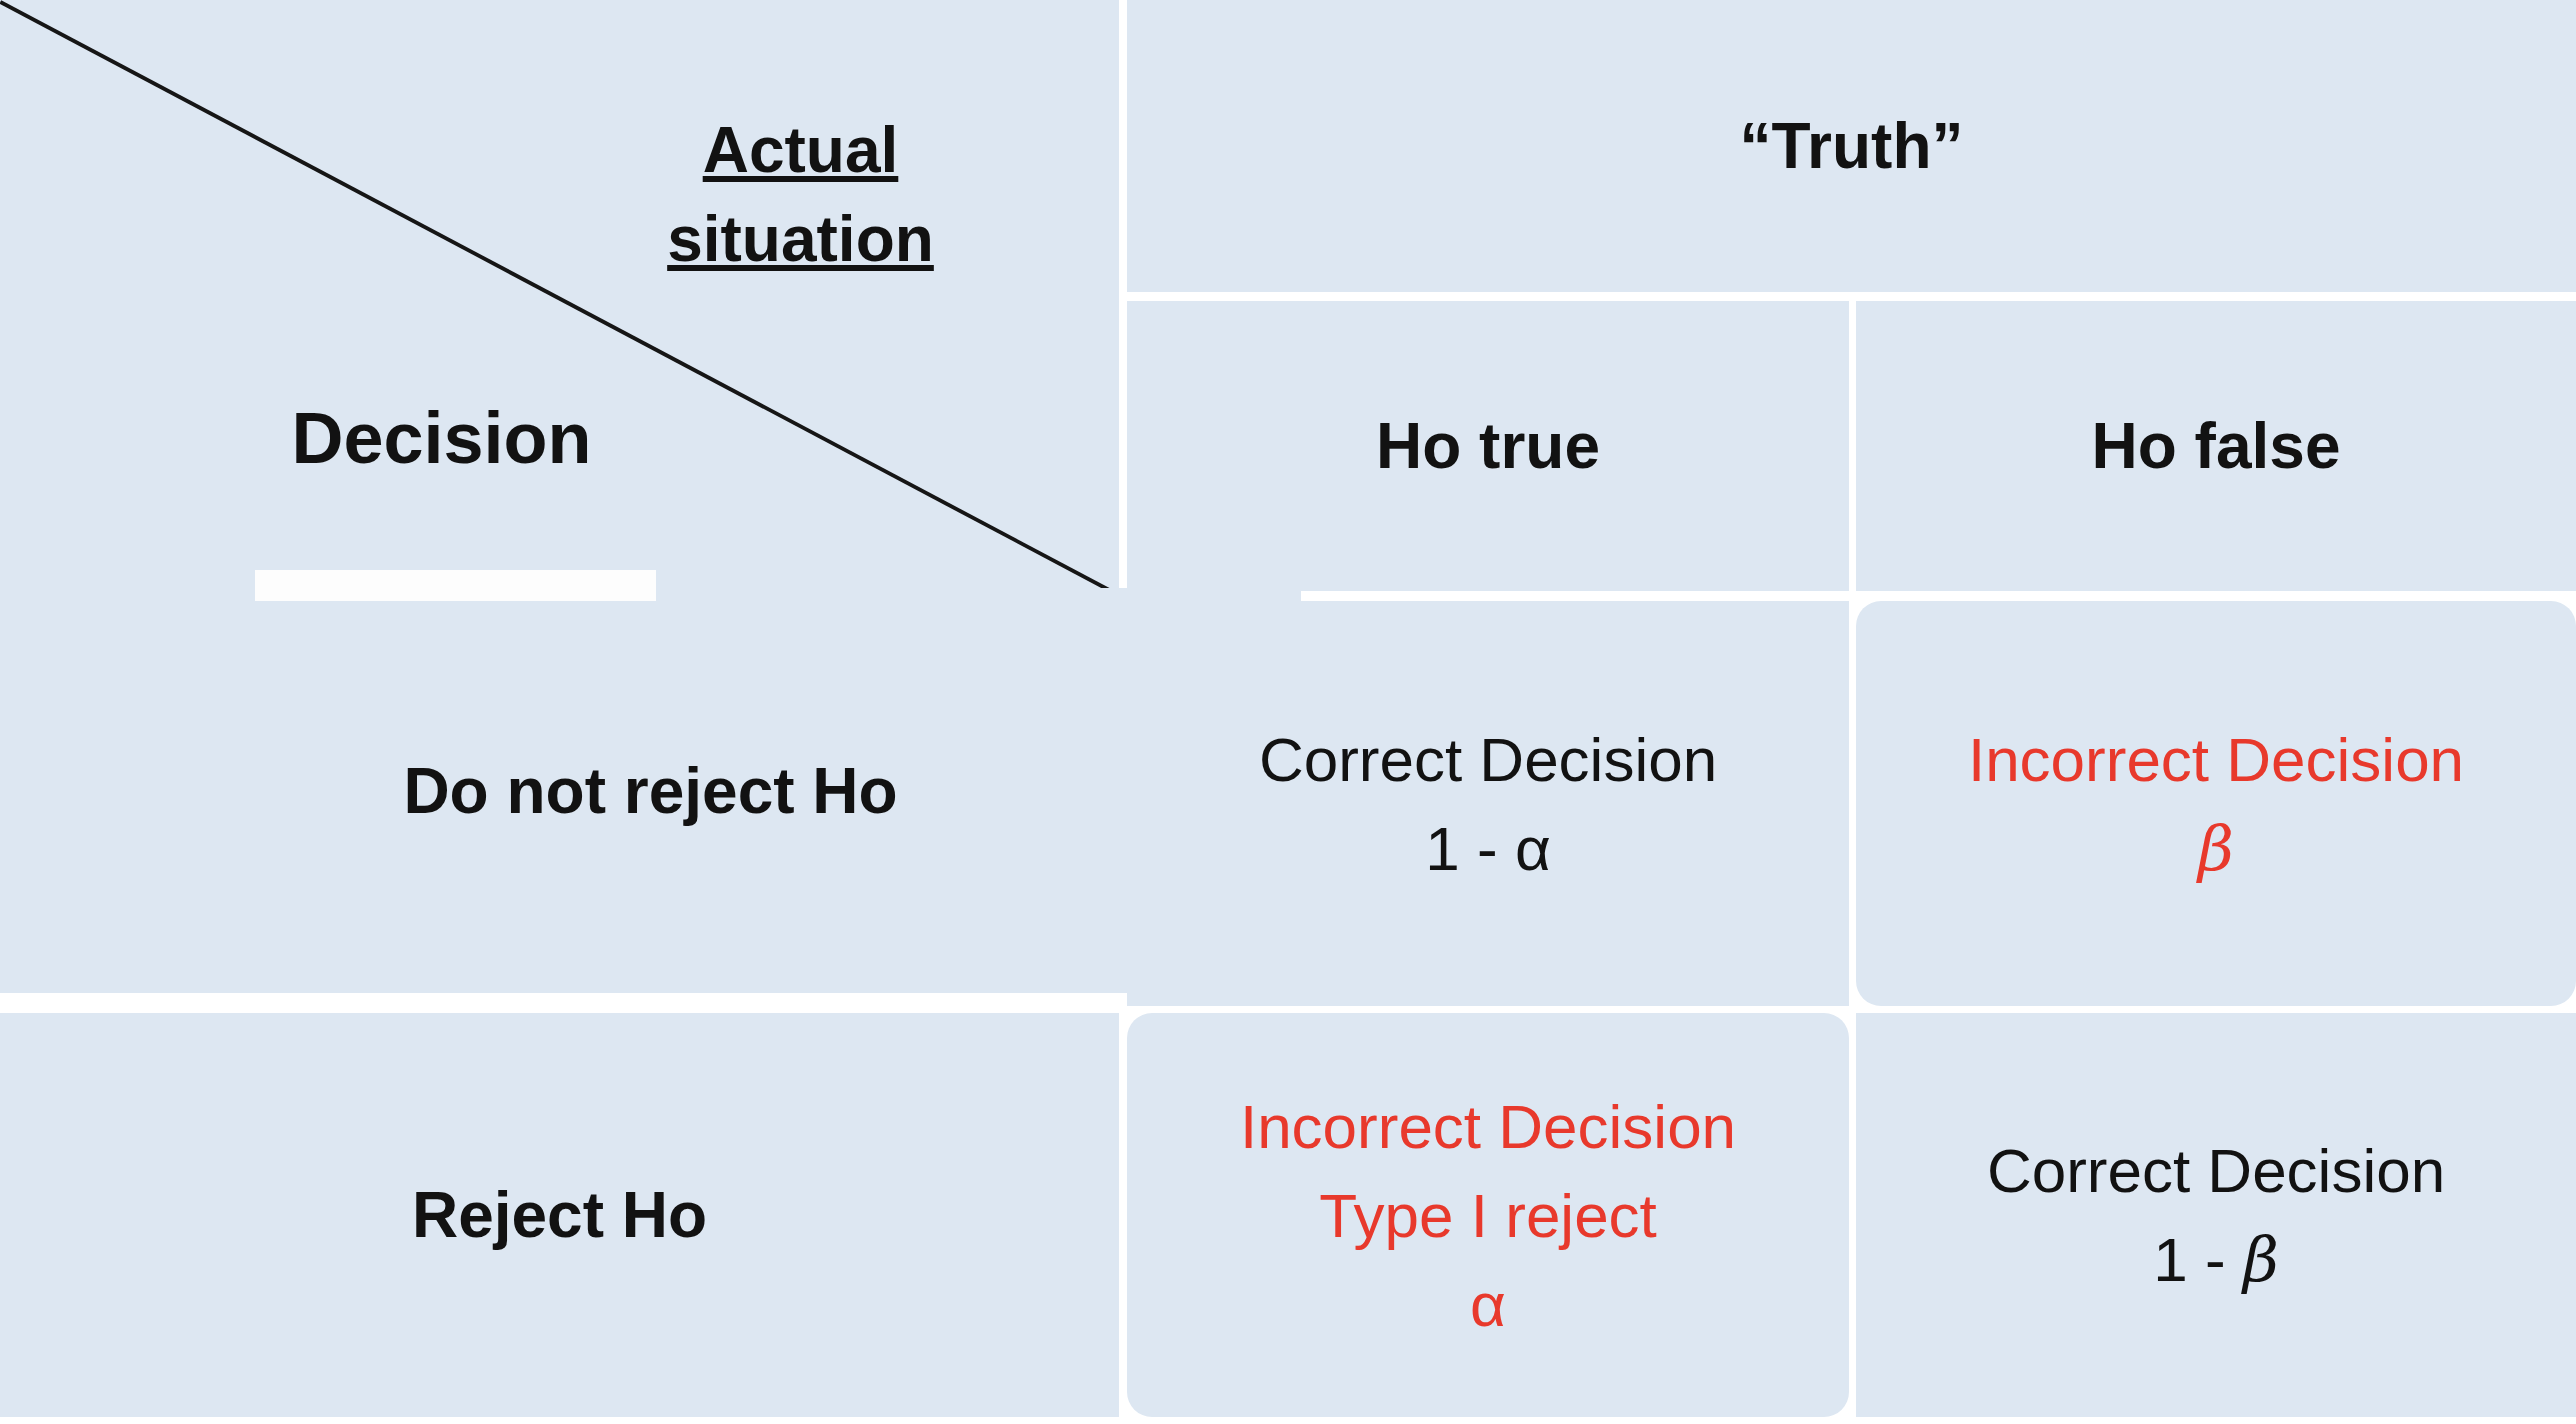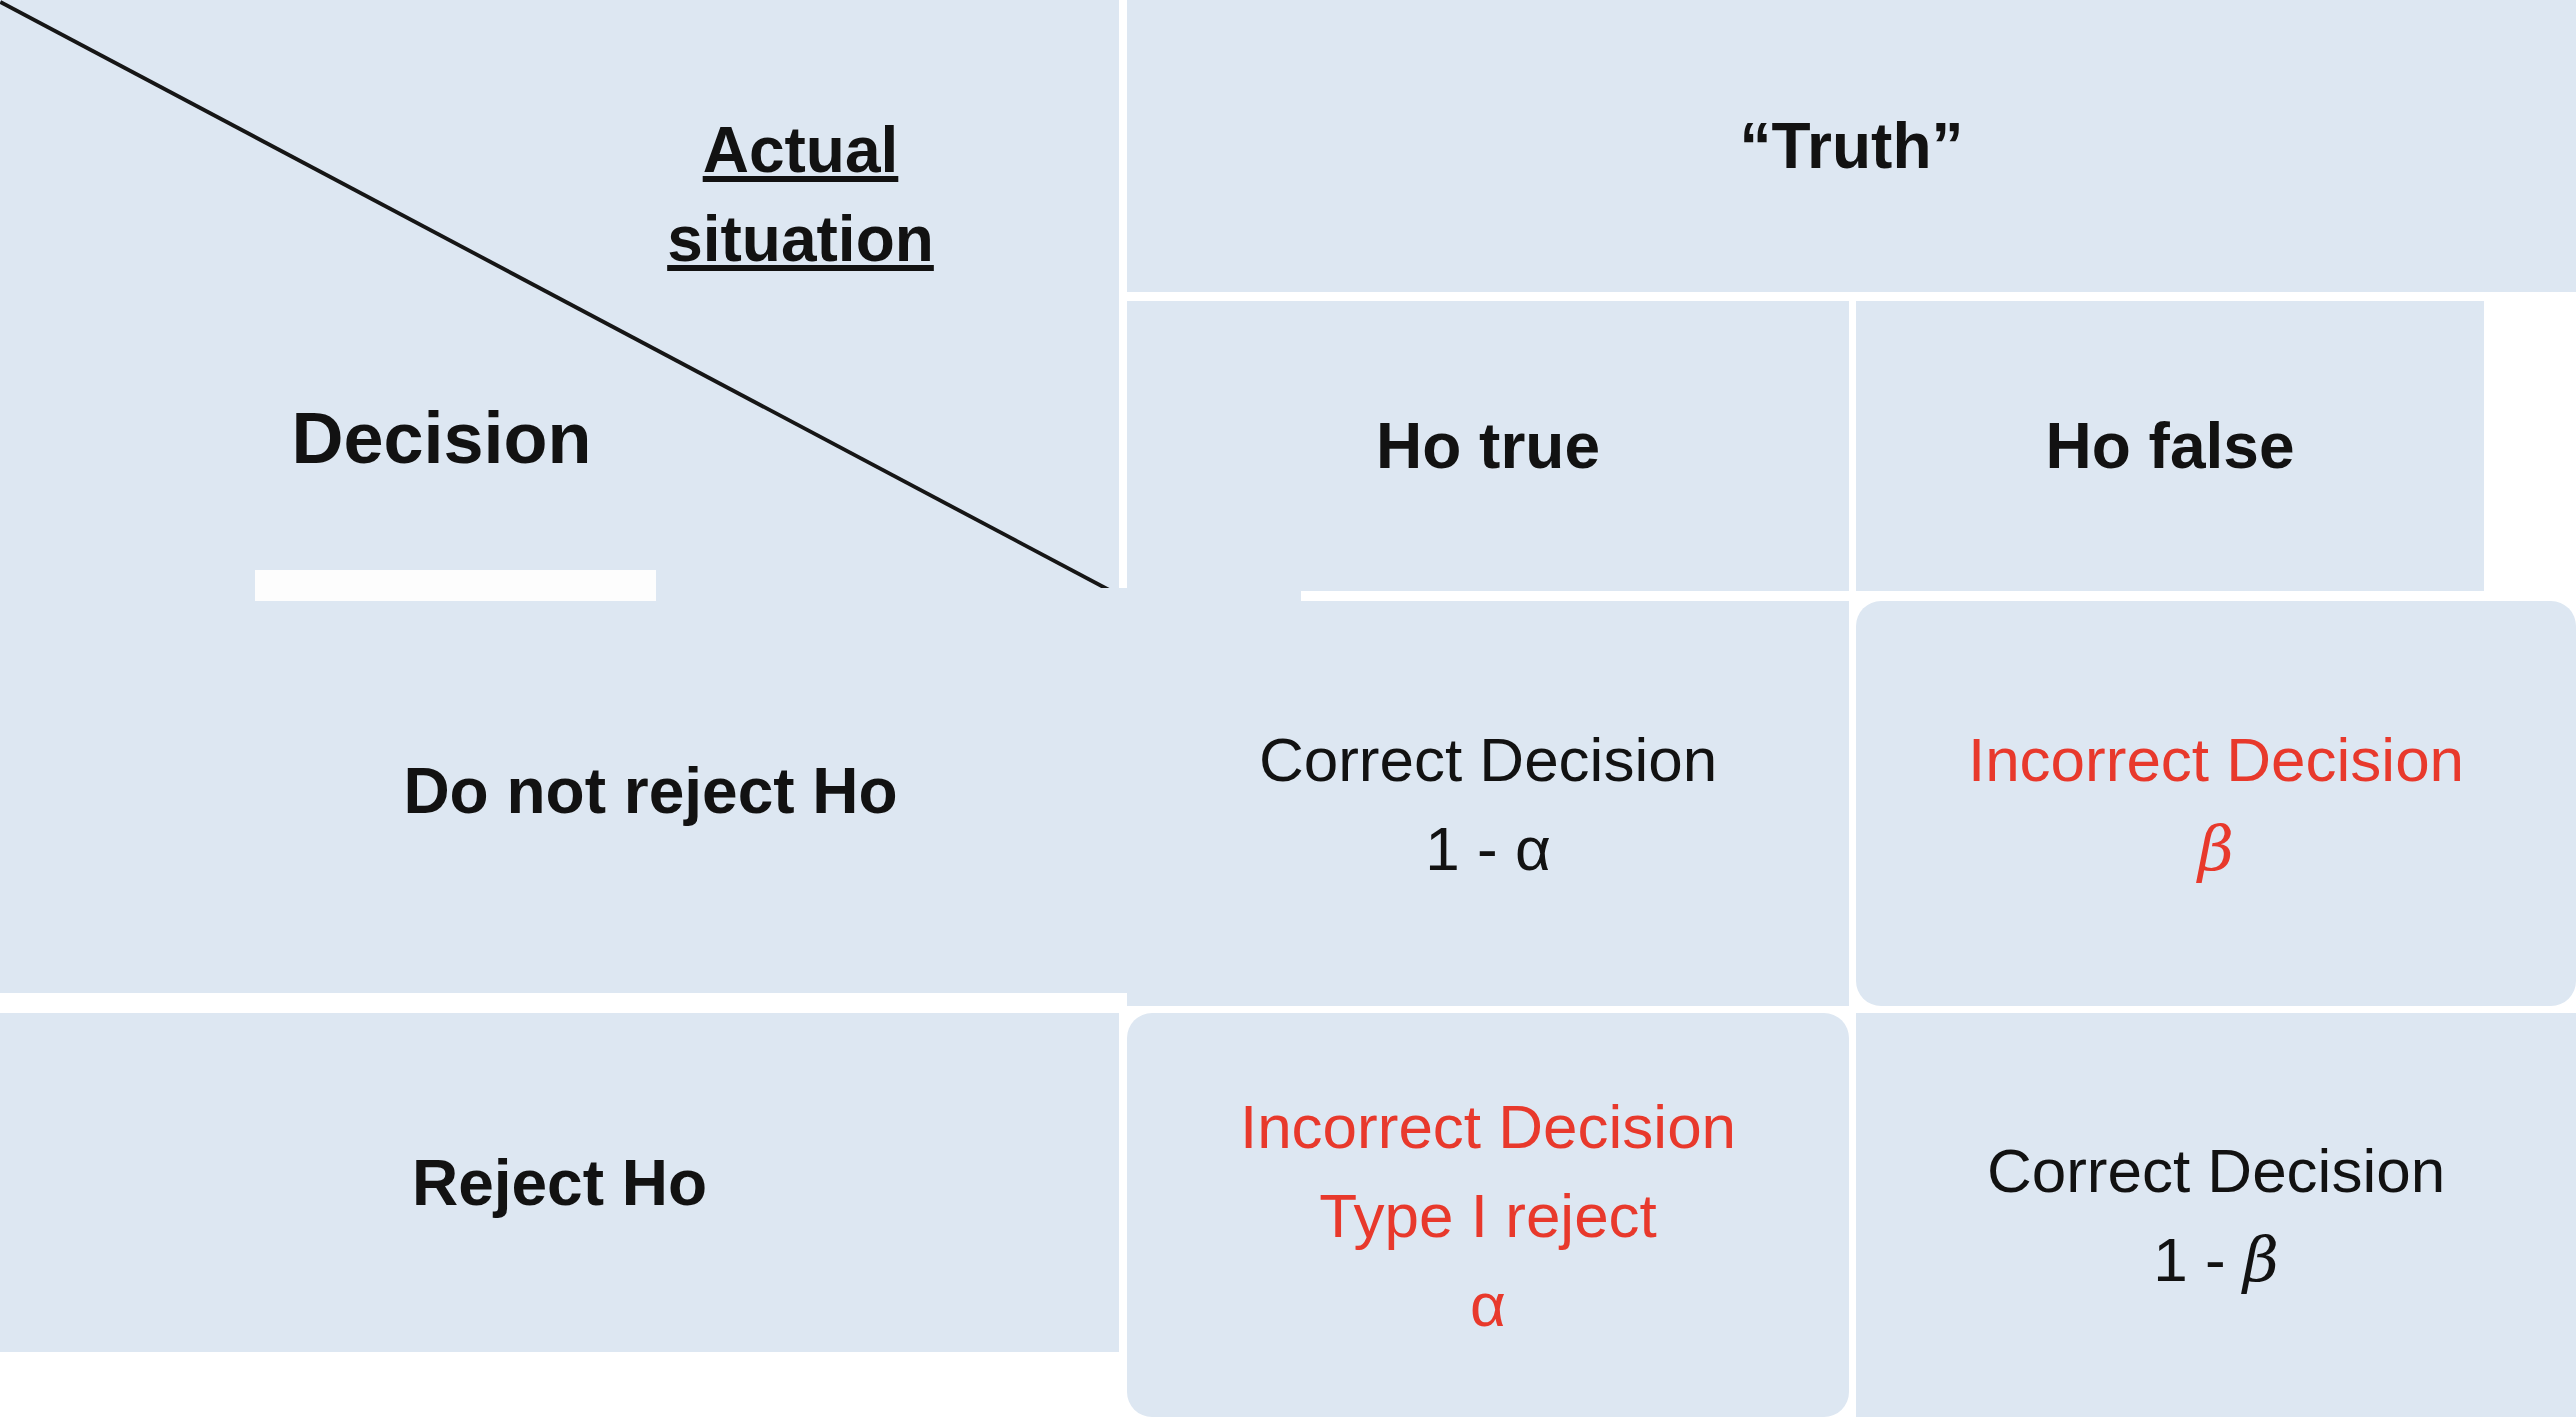--- a/index.html
+++ b/index.html
@@ -23,25 +23,25 @@
   .corner-left{
     position:absolute;left:152px;top:397px;width:579px;
     font-weight:700;font-size:72px;text-align:center;
   }
   .greek-it{font-family:"DejaVu Serif","Liberation Serif",serif;font-style:italic;}
   .artifact{position:absolute;background:#fdfdfd;}
   
   .c-corner  {left:0;    top:0;    width:1119px;height:591px;}
   .c-truth   {left:1127px;top:0;   width:1449px;height:292px;align-items:center;}
   .c-hotrue  {left:1127px;top:301px;width:722px;height:290px;justify-content:center;}
-  .c-hofalse {left:1856px;top:301px;width:628px;height:290px;}
+  .c-hofalse {left:1856px;top:301px;width:720px;height:290px;}
   .c-dnr     {left:0;    top:588px;width:1301px;height:405px;align-items:center;}
   .c-b1      {left:1127px;top:601px;width:722px;height:405px;}
   .c-b2      {left:1856px;top:601px;width:720px;height:405px;}
-  .c-rej     {left:0;    top:1013px;width:1119px;height:339px;}
+  .c-rej     {left:0;    top:1013px;width:1119px;height:404px;}
   .c-c1      {left:1127px;top:1013px;width:722px;height:404px;}
   .c-c2      {left:1856px;top:1013px;width:720px;height:404px;}
 </style>
 </head>
 <body>
 
 <div class="stage">
 
   <div class="cell corner c-corner">
     <svg class="diag" width="1119" height="591" viewBox="0 0 1160 613">

